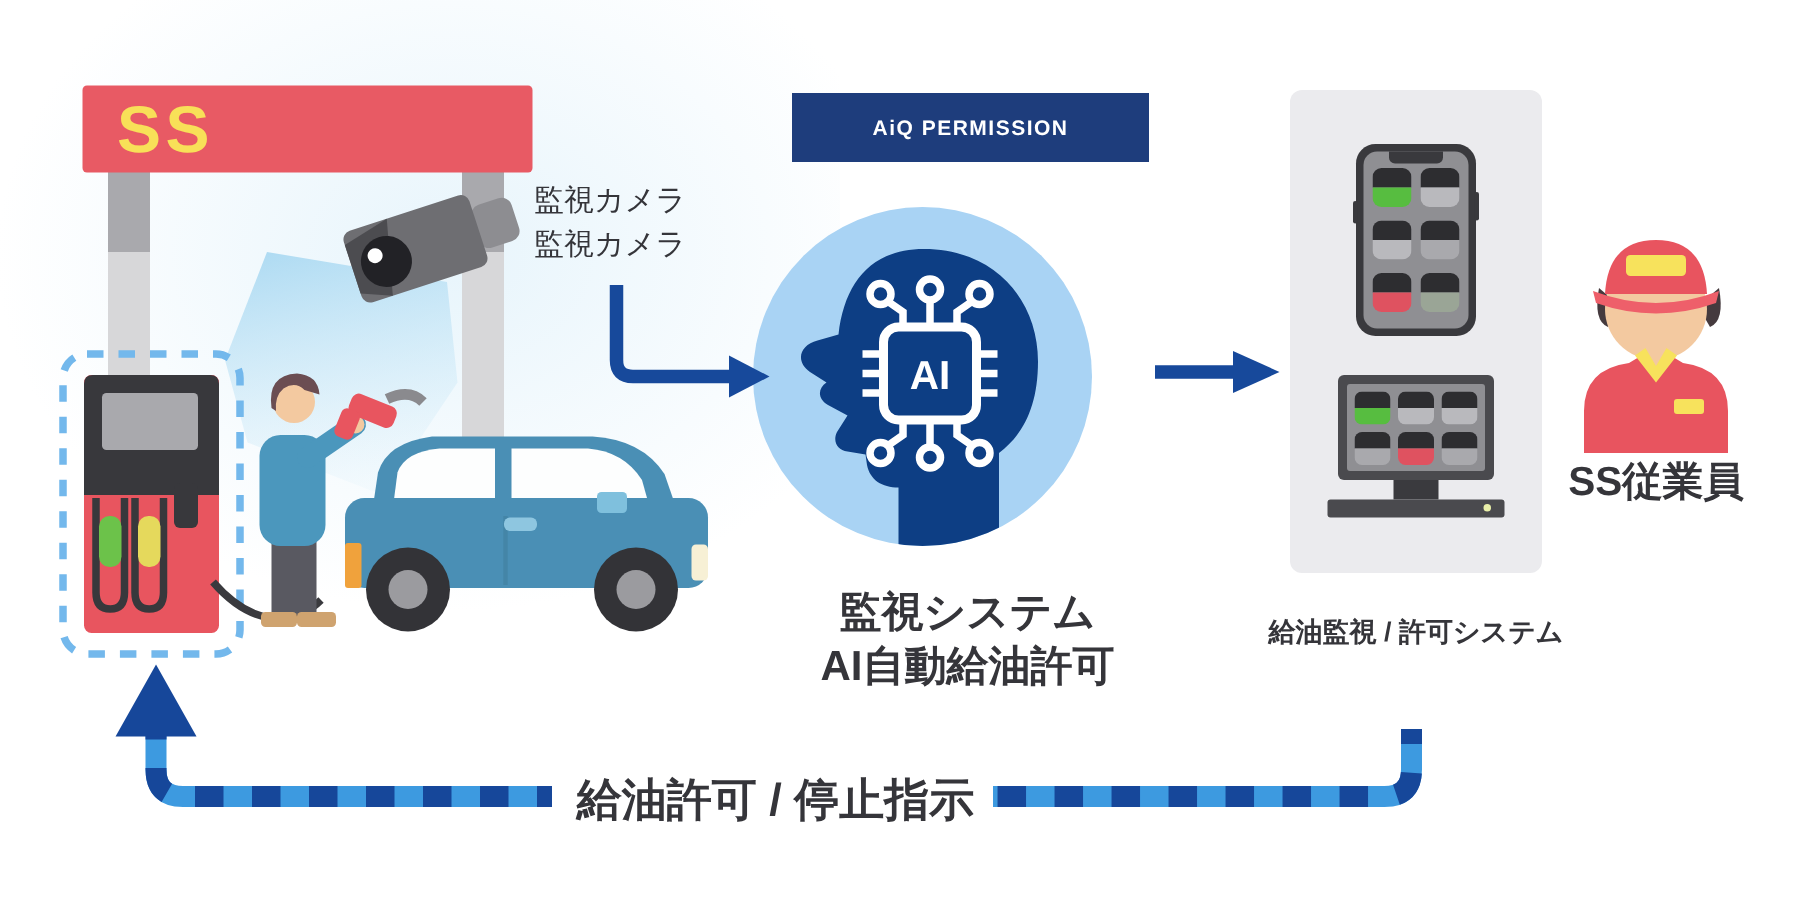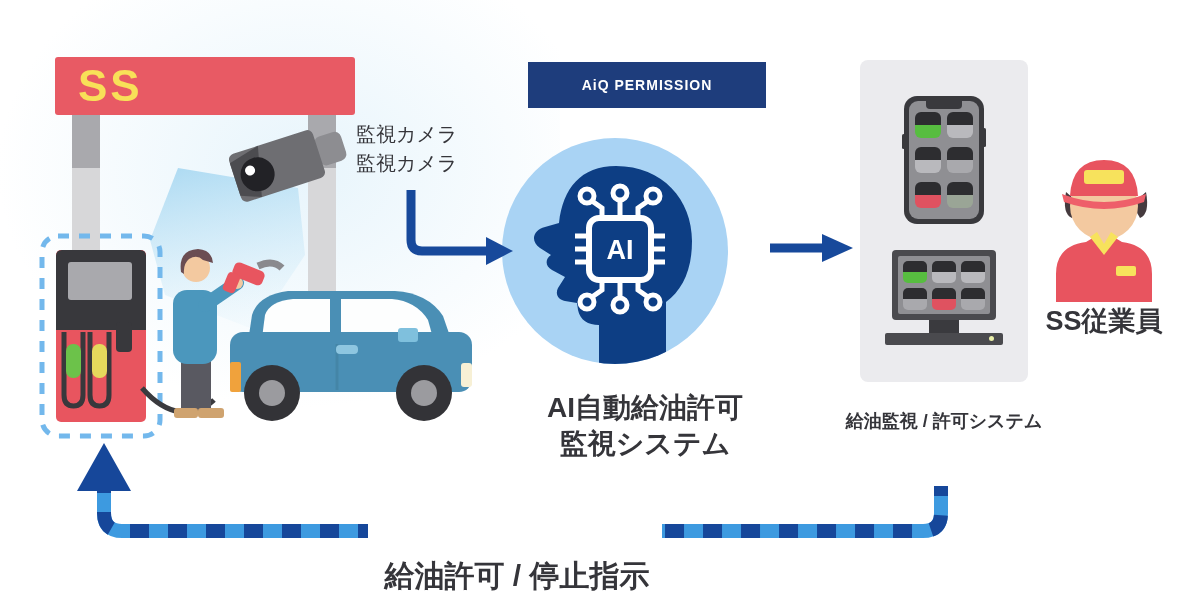--- a/index.html
+++ b/index.html
@@ -19,21 +19,21 @@
     left:528px;top:62px;width:238px;height:46px;background:#1e3d7c;color:#ffffff;
     display:flex;align-items:center;justify-content:center;
     font-size:14px;font-weight:bold;letter-spacing:1px;
   }
   .ai-circle{left:502px;top:138px;width:226px;height:226px;border-radius:50%;background:#a9d3f4;overflow:hidden;}
   .ai-caption{left:505px;top:390px;width:280px;text-align:center;font-size:28px;line-height:36px;font-weight:bold;}
   .ssc-panel{left:860px;top:60px;width:168px;height:322px;background:#ebebee;border-radius:8px;}
   .ssc-caption{left:810px;top:407px;width:268px;text-align:center;font-size:18px;line-height:29px;font-weight:bold;}
   .staff-svg{left:1050px;top:152px;}
   .staff-label{left:1045px;top:303px;width:118px;text-align:center;font-size:27px;font-weight:bold;}
-  .feedback-label{left:372px;top:513px;width:290px;text-align:center;font-size:30px;font-weight:bold;white-space:nowrap;margin-top:43px;}
+  .feedback-label{left:372px;top:513px;width:290px;text-align:center;font-size:30px;font-weight:bold;white-space:nowrap;}
 
   
   .phone{left:44px;top:36px;width:80px;height:128px;background:#39393d;border-radius:13px;}
   .phone-screen{position:absolute;left:5px;top:5px;width:70px;height:118px;background:#8f8f93;border-radius:9px;
     display:flex;flex-direction:column;align-items:center;gap:9px;padding-top:11px;box-sizing:border-box;}
   .phone-notch{position:absolute;left:22px;top:5px;width:36px;height:8px;background:#39393d;border-radius:0 0 4px 4px;}
   .phone-btn-l{position:absolute;left:-2px;top:38px;width:3px;height:15px;background:#39393d;border-radius:2px;}
   .phone-btn-r{position:absolute;right:-2px;top:32px;width:3px;height:19px;background:#39393d;border-radius:2px;}
   .tile-row{display:flex;gap:6px;}
   .tile{width:26px;height:26px;border-radius:6px;overflow:hidden;}
@@ -175,22 +175,22 @@
         <line x1="87" y1="124" x2="73" y2="124" stroke-width="5"></line>
         <line x1="149" y1="98" x2="163" y2="98" stroke-width="5"></line>
         <line x1="149" y1="111" x2="163" y2="111" stroke-width="5"></line>
         <line x1="149" y1="124" x2="163" y2="124" stroke-width="5"></line>
         <text x="118" y="121" text-anchor="middle" font-size="27" font-weight="bold" fill="#ffffff" stroke="none">AI</text>
       </g>
     </svg>
   </div>
 
   <div class="abs ai-caption">
+    <div>監視システム</div>
     <div>AI自動給油許可</div>
-    <div>監視システム</div>
   </div>
 
   <div class="abs ssc-panel">
     <div class="abs phone">
       <div class="phone-screen">
         <div class="tile-row">
           <div class="tile">
               <div class="t"></div>
               <div class="b c-green"></div>
             </div>

